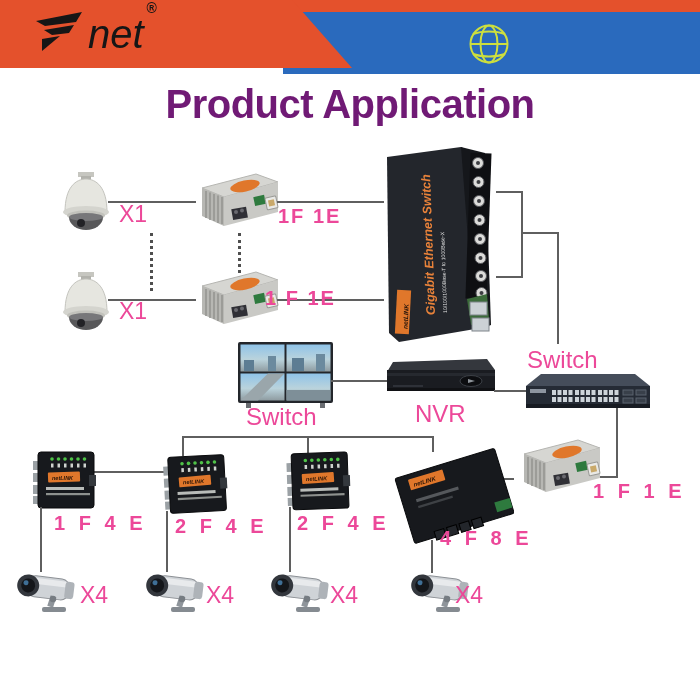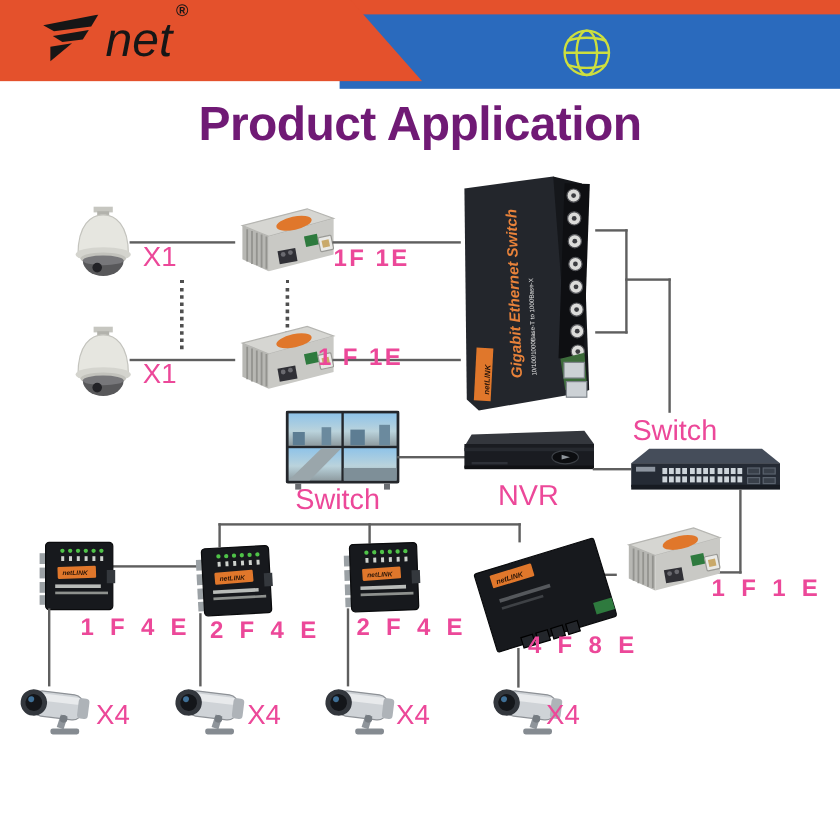--- a/index.html
+++ b/index.html
@@ -383,21 +383,21 @@
     </g>
     <ellipse cx="55" cy="18" rx="15" ry="5.5" fill="#e0772b" transform="rotate(-12 55 18)"></ellipse>
     <rect x="42" y="40" width="15" height="11" fill="#303036" transform="rotate(-10 49 45)"></rect>
     <circle cx="46" cy="44" r="2" fill="#6a6a70"></circle>
       <circle cx="52" cy="42.5" r="2" fill="#6a6a70"></circle>
     <rect x="64" y="28" width="11" height="9" fill="#2e7a3e" transform="rotate(-12 69 32)"></rect>
     <rect x="76" y="29" width="11" height="12" rx="1" fill="#e9e9e6" stroke="#9a9a96" transform="rotate(-12 81 35)"></rect>
     <rect x="78.5" y="32" width="6" height="6" fill="#c9a96a" transform="rotate(-12 81 35)"></rect>
   </svg>
 
-  <div class="lbl lbl-port-wide" style="left:67px;top:512px">1 F 4 E</div>
+  <div class="lbl lbl-port-wide" style="left:54px;top:512px">1 F 4 E</div>
   <div class="lbl lbl-port-wide" style="left:175px;top:515px">2 F 4 E</div>
   <div class="lbl lbl-port-wide" style="left:297px;top:512px">2 F 4 E</div>
   <div class="lbl lbl-port-wide" style="left:440px;top:527px">4 F 8 E</div>
   <div class="lbl lbl-port-wide" style="left:593px;top:480px">1 F 1 E</div>
 
   <div class="vline" style="left:40px;top:507px;height:65px"></div>
   <div class="vline" style="left:166px;top:511px;height:61px"></div>
   <div class="vline" style="left:289px;top:507px;height:65px"></div>
   <div class="vline" style="left:431px;top:540px;height:33px"></div>
 

